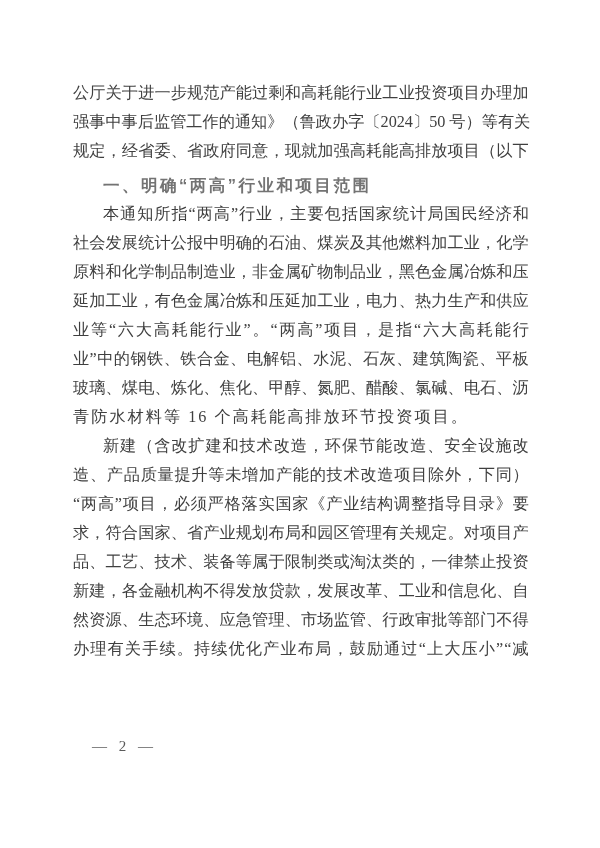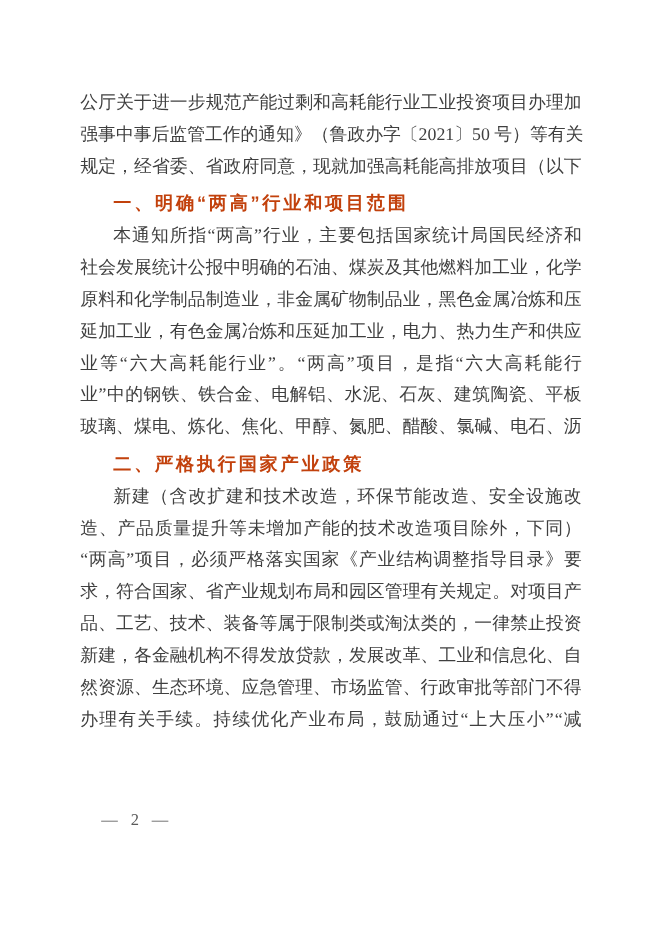--- a/index.html
+++ b/index.html
@@ -38,21 +38,21 @@
   .line.just span { white-space: pre; }
   .line.indent { padding-left: 30px; }
   .heading {
     height: 29px;
     line-height: 29px;
     margin-top: 5px;
     padding-left: 30px;
     font-size: 16.5px;
     font-weight: 700;
     letter-spacing: 2.5px;
-    color: #c2410c;
+    color: #737373;
     font-family: "Liberation Sans", "DejaVu Sans", sans-serif;
     white-space: nowrap;
   }
   .footer {
     position: absolute;
     left: 92px;
     top: 736px;
     font-size: 15px;
     line-height: 20px;
     color: #5a5a5a;
@@ -109,21 +109,21 @@
           <span>的</span>
           <span>通</span>
           <span>知</span>
           <span>》</span>
           <span>（</span>
           <span>鲁</span>
           <span>政</span>
           <span>办</span>
           <span>字</span>
           <span>〔</span>
-          <span>2021</span>
+          <span>2024</span>
           <span>〕</span>
           <span>50 </span>
           <span>号</span>
           <span>）</span>
           <span>等</span>
           <span>有</span>
           <span>关</span>
         </div>
         <div class="line just">
           <span>规</span>
@@ -359,22 +359,22 @@
           <span>酸</span>
           <span>、</span>
           <span>氯</span>
           <span>碱</span>
           <span>、</span>
           <span>电</span>
           <span>石</span>
           <span>、</span>
           <span>沥</span>
         </div>
+        <div class="line">青防水材料等 16 个高耗能高排放环节投资项目。</div>
       </div>
-      <div class="heading">二、严格执行国家产业政策</div>
       <div class="para">
         <div class="line just indent">
           <span>新</span>
           <span>建</span>
           <span>（</span>
           <span>含</span>
           <span>改</span>
           <span>扩</span>
           <span>建</span>
           <span>和</span>

